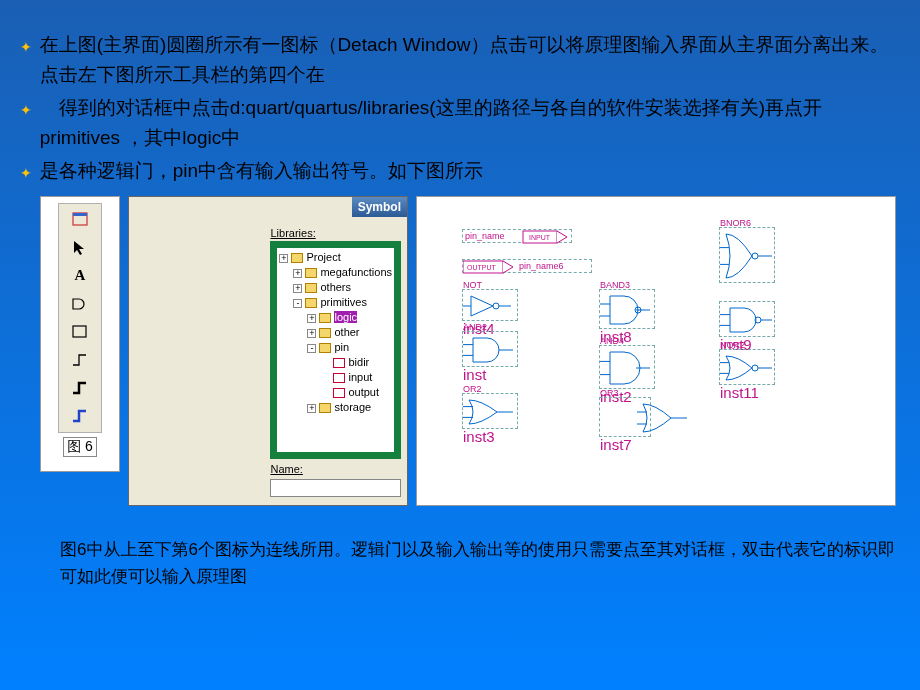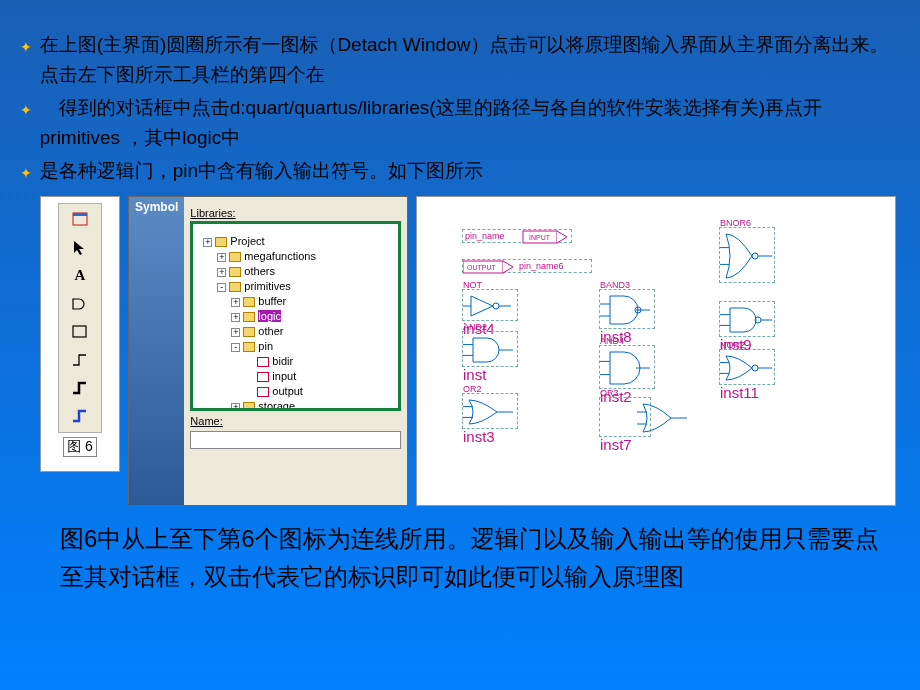--- a/index.html
+++ b/index.html
@@ -1,37 +1,37 @@
 <!DOCTYPE html>
 <html><head>
 <meta charset="utf-8">
 <style>
 * { margin: 0; padding: 0; box-sizing: border-box; }
 body { width: 920px; height: 690px; background: linear-gradient(to bottom, #1a5fb4, #0080ff); font-family: "Microsoft YaHei", SimSun, sans-serif; overflow: hidden; }
 .content { padding: 30px 20px 0 20px; }
 .bullet-item { display: flex; color: #000; font-size: 19px; line-height: 1.6; margin-bottom: 2px; }
 .bullet { color: #ffc107; margin-right: 8px; font-size: 14px; margin-top: 6px; }
 .bullet-text { flex: 1; }
-.bottom-text { color: #000; font-size: 24px; line-height: 1.6; margin-left: 40px; margin-top: 14px; }
+.bottom-text { color: #000; font-size: 17px; line-height: 1.6; margin-left: 40px; margin-top: 30px; }
 
 .images-row { display: flex; gap: 8px; margin-top: 10px; margin-left: 20px; }
 
 
 .toolbar { width: 80px; height: 276px; background: #fff; border: 1px solid #999; display: flex; flex-direction: column; align-items: center; padding: 6px 2px; position: relative; }
 .toolbar .inner { background: #ece9d8; width: 44px; border: 1px solid #b0b0b0; padding: 4px; display: flex; flex-direction: column; align-items: center; gap: 4px; }
 .tool-btn { width: 24px; height: 24px; display: flex; align-items: center; justify-content: center; font-size: 15px; }
 .tool-btn svg { width: 18px; height: 18px; }
 .tool-label { font-size: 14px; border: 1px solid #888; padding: 0 3px; margin-top: 4px; background:#fff; }
 
 
-.symbol-dialog { width: 280px; height: 310px; background: #ece9d8; border: 1px solid #666; display: flex; flex-direction: row; font-family: Tahoma, sans-serif; font-size: 11px; }
+.symbol-dialog { width: 280px; height: 310px; background: #ece9d8; border: 1px solid #666; display: flex; flex-direction: column; font-family: Tahoma, sans-serif; font-size: 11px; align-items: flex-end; }
 .sym-title { background: linear-gradient(to bottom, #5a8bc3, #2b5a95); color: #fff; font-weight: bold; padding: 3px 6px; font-size: 12px; }
 .sym-body { padding: 6px 6px 0 6px; flex: 1; display: flex; flex-direction: column; }
 .sym-label { font-size: 11px; margin: 4px 0 2px 0; text-decoration: underline; }
-.tree { background: #fff; border: 3px solid #15803d; height: 190px; overflow: auto; padding: 10px; font-size: 11px; }
+.tree { background: #fff; border: 7px solid #15803d; height: 218px; overflow: auto; padding: 2px; font-size: 11px; }
 .tree .node { white-space: nowrap; line-height: 15px; }
 .tree .box { display: inline-block; width: 9px; height: 9px; border: 1px solid #888; text-align: center; line-height: 7px; font-size: 9px; margin-right: 3px; vertical-align: middle; background:#fff; }
 .tree .ic { display: inline-block; width: 12px; height: 10px; background: #f5d66b; border: 1px solid #b08000; margin-right: 3px; vertical-align: middle; }
 .tree .ic.pin { background: #fff; border: 1px solid #c03; }
 .tree .lvl0 { margin-left: 0; }
 .tree .lvl1 { margin-left: 14px; }
 .tree .lvl2 { margin-left: 28px; }
 .tree .lvl3 { margin-left: 42px; }
 .tree .sel { background: #a21caf; color: #fff; }
 .name-input { border: 1px solid #888; background:#fff; height: 18px; margin-top: 2px; }
@@ -107,21 +107,20 @@
 
     <div class="symbol-dialog">
       <div class="sym-title">Symbol</div>
       <div class="sym-body">
         <div class="sym-label">Libraries:</div>
         <div class="tree" id="tree">
             <div class="node lvl0"><span class="box">+</span><span class="ic "></span><span>Project</span></div>
             <div class="node lvl1"><span class="box">+</span><span class="ic "></span><span>megafunctions</span></div>
             <div class="node lvl1"><span class="box">+</span><span class="ic "></span><span>others</span></div>
             <div class="node lvl1"><span class="box">-</span><span class="ic "></span><span>primitives</span></div>
-            <div class="node lvl2"><span class="box">+</span><span class="ic "></span><span>buffer</span></div>
             <div class="node lvl2"><span class="box">+</span><span class="ic "></span><span class="sel">logic</span></div>
             <div class="node lvl2"><span class="box">+</span><span class="ic "></span><span>other</span></div>
             <div class="node lvl2"><span class="box">-</span><span class="ic "></span><span>pin</span></div>
             <div class="node lvl3"><span style="display:inline-block;width:12px"></span><span class="ic pin"></span><span>bidir</span></div>
             <div class="node lvl3"><span style="display:inline-block;width:12px"></span><span class="ic pin"></span><span>input</span></div>
             <div class="node lvl3"><span style="display:inline-block;width:12px"></span><span class="ic pin"></span><span>output</span></div>
             <div class="node lvl2"><span class="box">+</span><span class="ic "></span><span>storage</span></div>
           </div>
         <div class="sym-label">Name:</div>
         <div class="name-input"></div>

